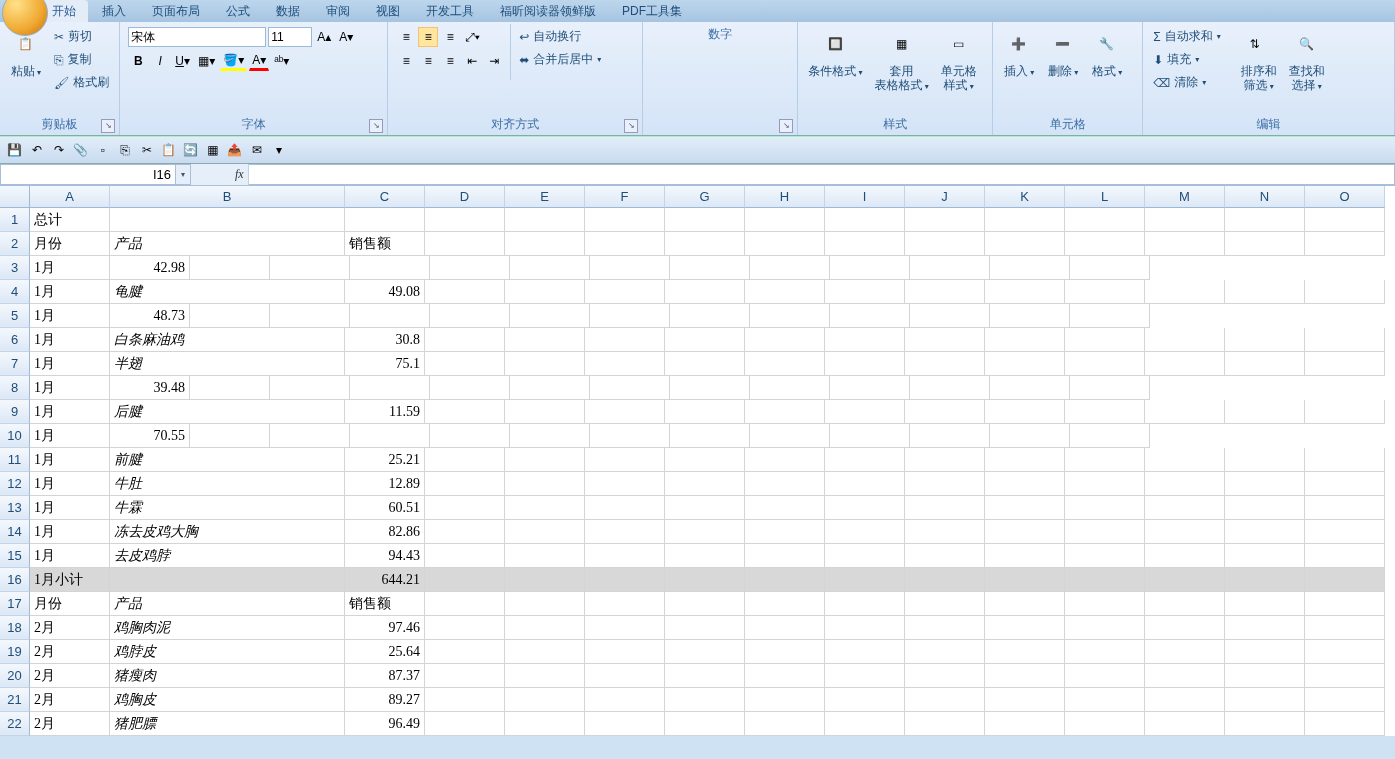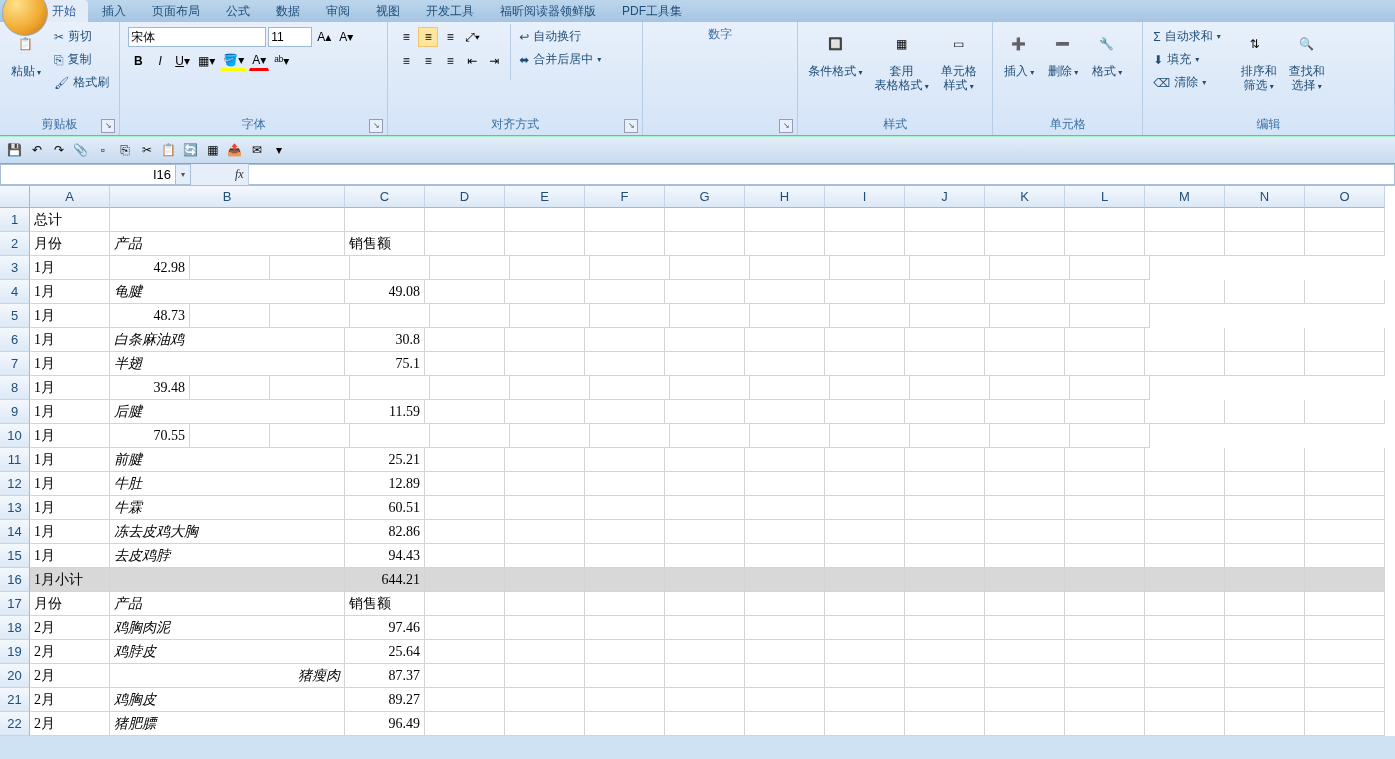--- a/index.html
+++ b/index.html
@@ -626,21 +626,21 @@
           <div class="c colI" style="width: 80px;"></div>
           <div class="c colJ" style="width: 80px;"></div>
           <div class="c colK" style="width: 80px;"></div>
           <div class="c colL" style="width: 80px;"></div>
           <div class="c colM" style="width: 80px;"></div>
           <div class="c colN" style="width: 80px;"></div>
           <div class="c colO" style="width: 80px;"></div>
         </div>
         <div class="r">
           <div class="c colA" style="width: 80px;">2月</div>
-          <div class="c colB" style="width: 235px; text-align: right;">猪瘦肉</div>
+          <div class="c colB" style="width: 235px;">猪瘦肉</div>
           <div class="c colC num" style="width: 80px;">87.37</div>
           <div class="c colD" style="width: 80px;"></div>
           <div class="c colE" style="width: 80px;"></div>
           <div class="c colF" style="width: 80px;"></div>
           <div class="c colG" style="width: 80px;"></div>
           <div class="c colH" style="width: 80px;"></div>
           <div class="c colI" style="width: 80px;"></div>
           <div class="c colJ" style="width: 80px;"></div>
           <div class="c colK" style="width: 80px;"></div>
           <div class="c colL" style="width: 80px;"></div>

